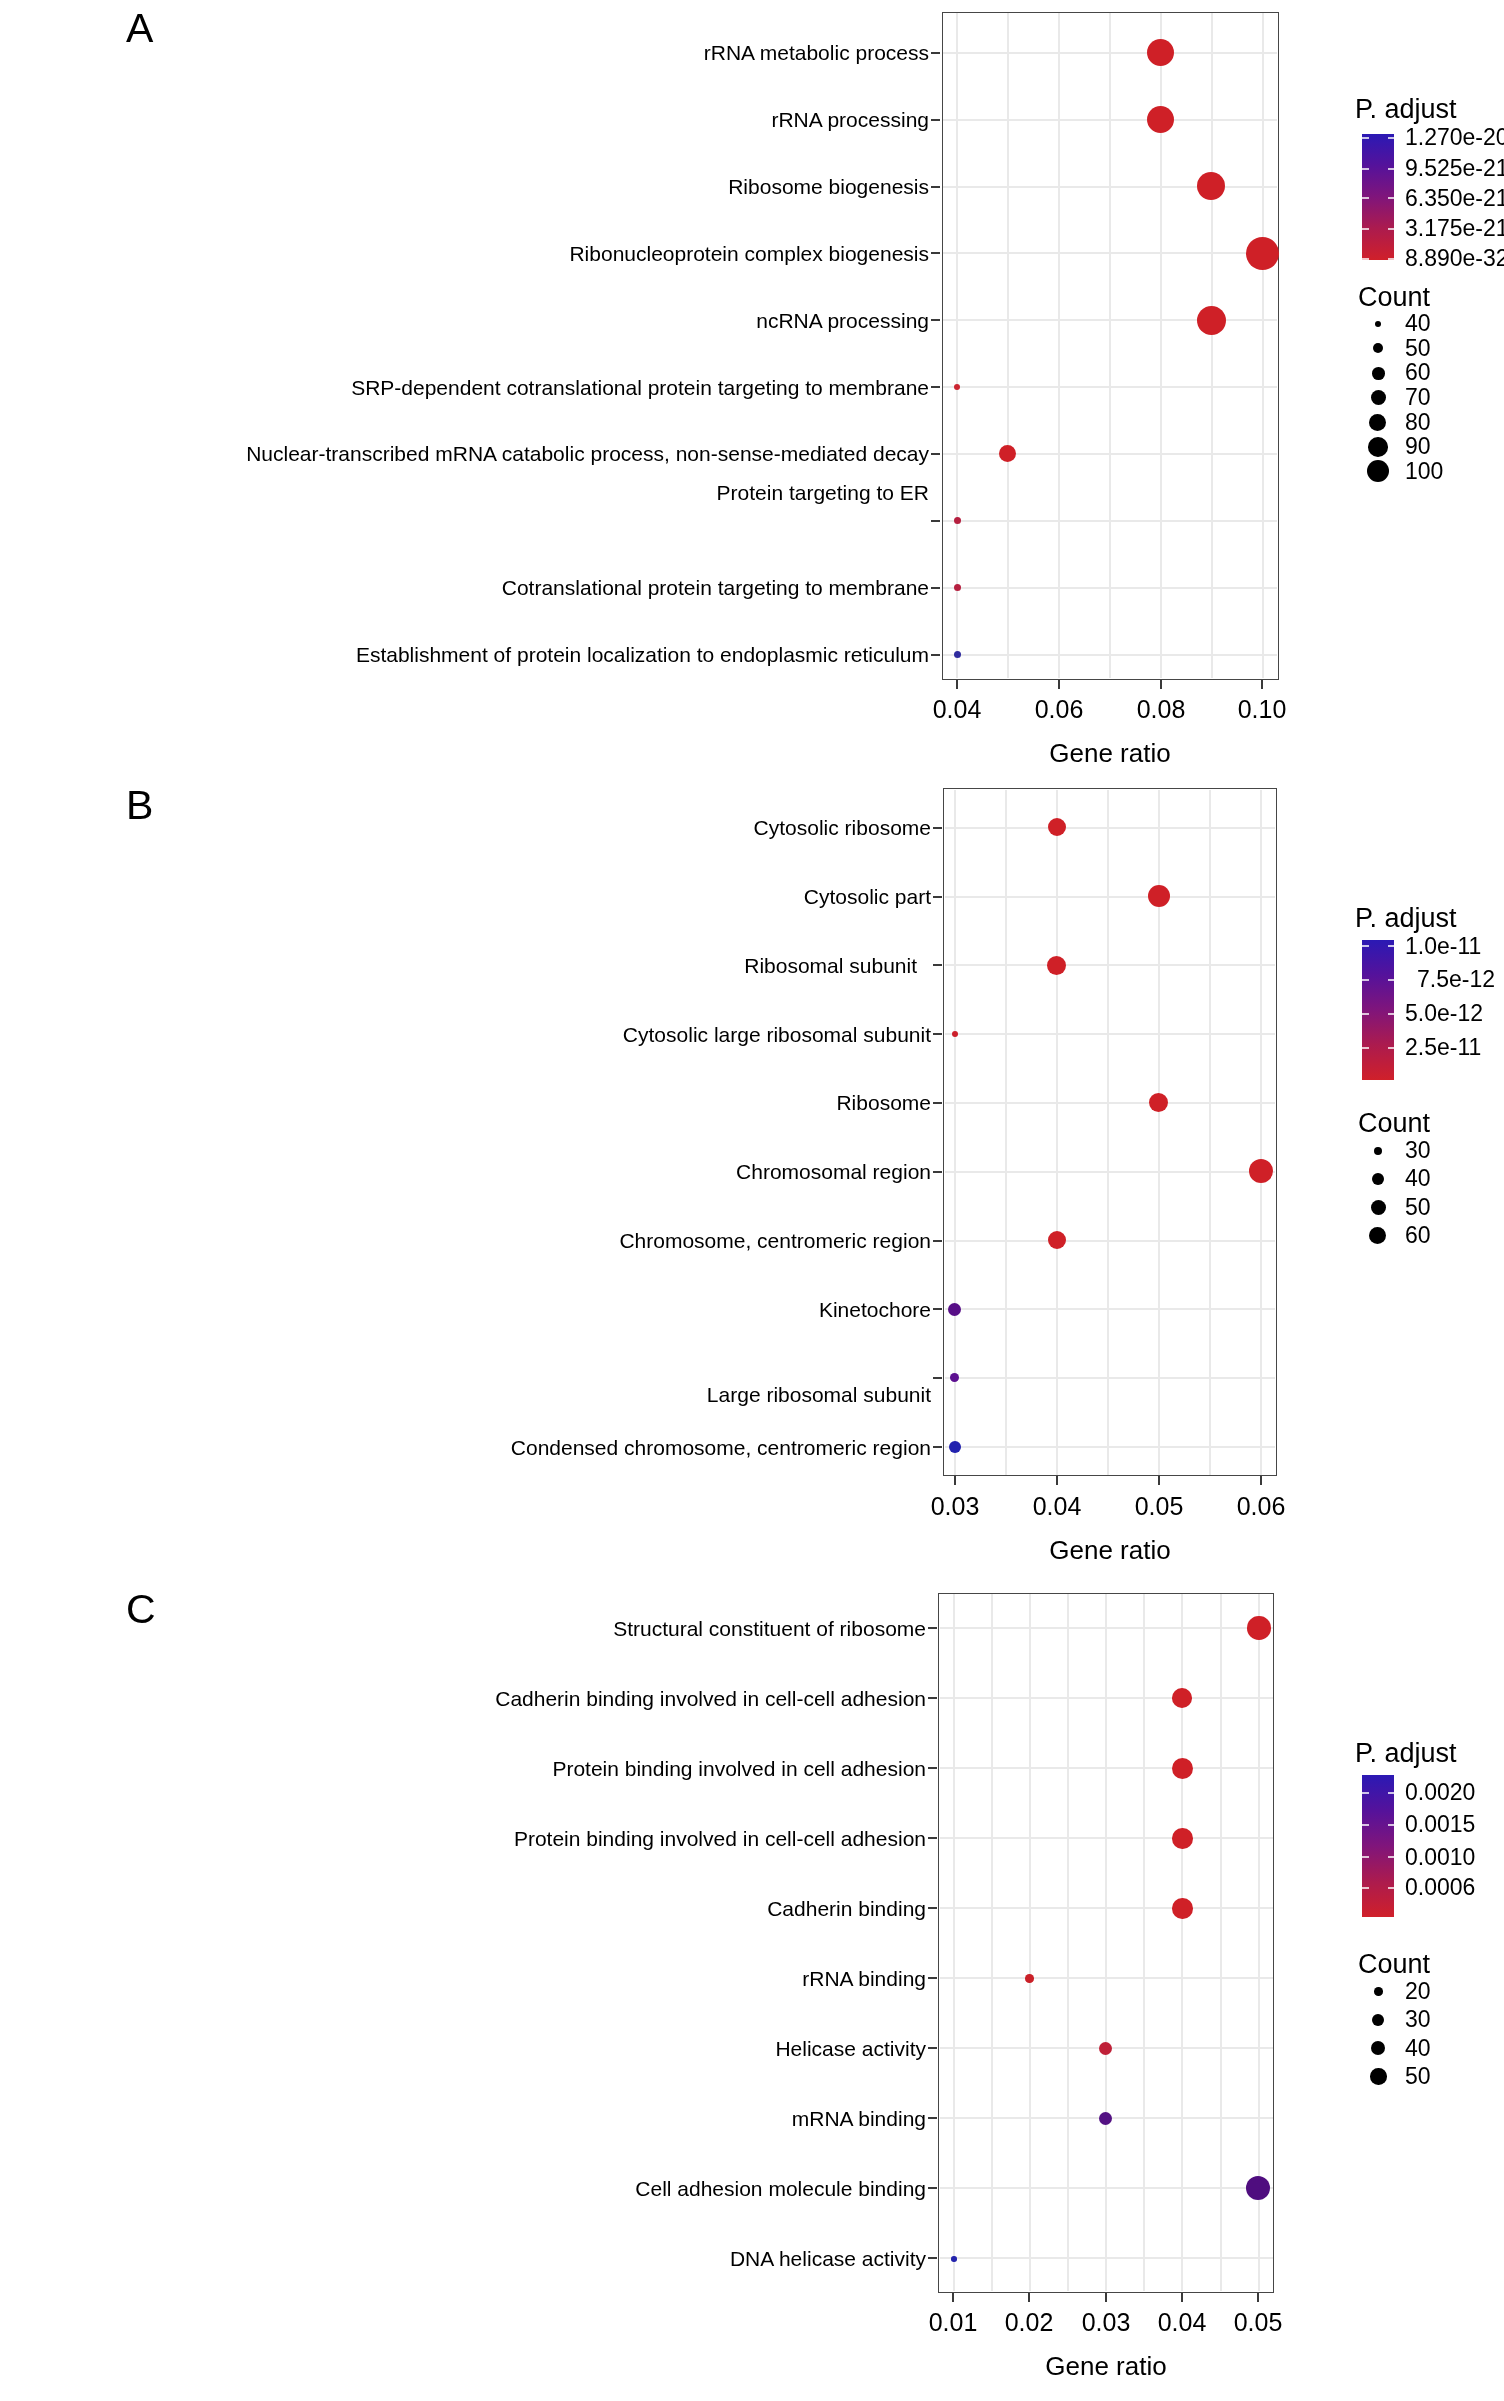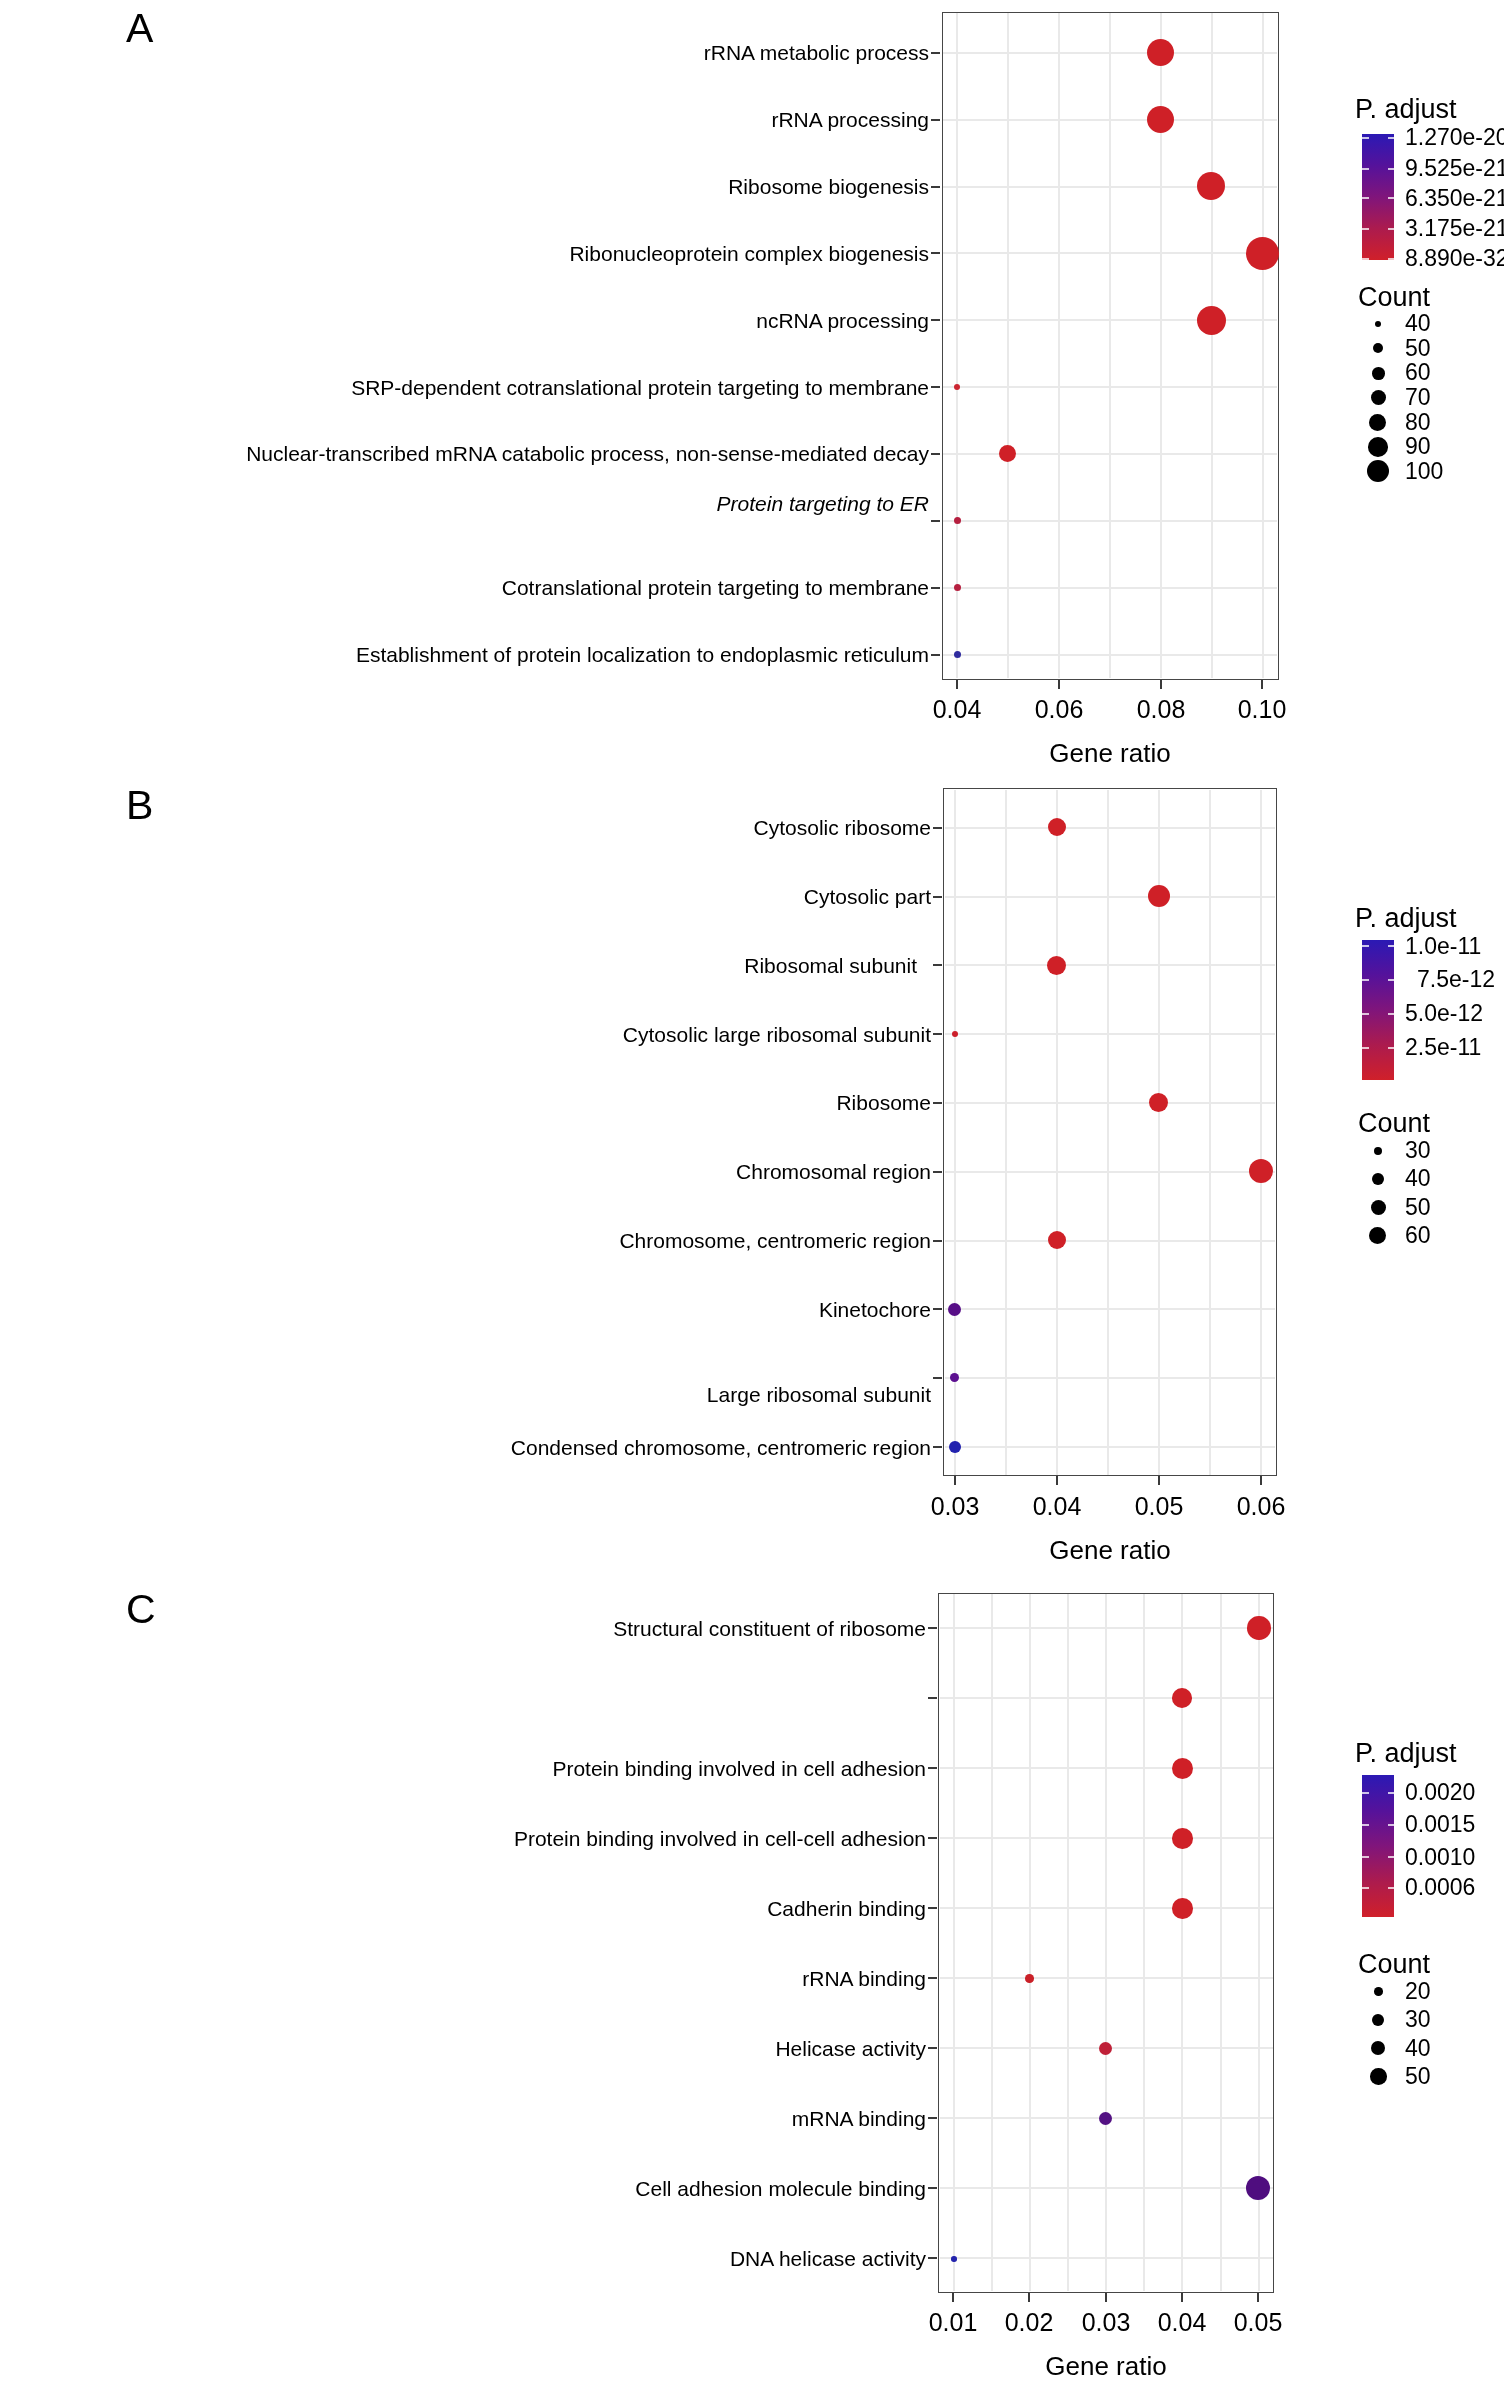--- a/index.html
+++ b/index.html
@@ -48,21 +48,21 @@
     <div class="abs tick" style="left: 931px; top: 319px; width: 9.4px; height: 2.4px;"></div>
     <div class="abs ylab" style="left: 79px; top: 307px; width: 850px;">ncRNA processing</div>
     <div class="abs grid" style="left: 943px; top: 386px; width: 334px; height: 1.6px;"></div>
     <div class="abs tick" style="left: 931px; top: 386px; width: 9.4px; height: 2.4px;"></div>
     <div class="abs ylab" style="left: 79px; top: 374px; width: 850px;">SRP-dependent cotranslational protein targeting to membrane</div>
     <div class="abs grid" style="left: 943px; top: 453px; width: 334px; height: 1.6px;"></div>
     <div class="abs tick" style="left: 931px; top: 453px; width: 9.4px; height: 2.4px;"></div>
     <div class="abs ylab" style="left: 79px; top: 440px; width: 850px;">Nuclear-transcribed mRNA catabolic process, non-sense-mediated decay</div>
     <div class="abs grid" style="left: 943px; top: 520px; width: 334px; height: 1.6px;"></div>
     <div class="abs tick" style="left: 931px; top: 520px; width: 9.4px; height: 2.4px;"></div>
-    <div class="abs ylab" style="left: 79px; top: 490px; width: 850px; font-style: italic;">Protein targeting to ER</div>
+    <div class="abs ylab" style="left: 79px; top: 479px; width: 850px;">Protein targeting to ER</div>
     <div class="abs grid" style="left: 943px; top: 587px; width: 334px; height: 1.6px;"></div>
     <div class="abs tick" style="left: 931px; top: 587px; width: 9.4px; height: 2.4px;"></div>
     <div class="abs ylab" style="left: 79px; top: 574px; width: 850px;">Cotranslational protein targeting to membrane</div>
     <div class="abs grid" style="left: 943px; top: 654px; width: 334px; height: 1.6px;"></div>
     <div class="abs tick" style="left: 931px; top: 654px; width: 9.4px; height: 2.4px;"></div>
     <div class="abs ylab" style="left: 79px; top: 641px; width: 850px;">Establishment of protein localization to endoplasmic reticulum</div>
     <div class="abs tick" style="left: 956px; top: 680px; width: 2.4px; height: 9.4px;"></div>
     <div class="abs xlab" style="left: 910px; top: 694px; width: 94px;">0.04</div>
     <div class="abs tick" style="left: 1058px; top: 680px; width: 2.4px; height: 9.4px;"></div>
     <div class="abs xlab" style="left: 1012px; top: 694px; width: 94px;">0.06</div>
@@ -203,20 +203,21 @@
     <div class="abs grid" style="left: 1105px; top: 1594px; width: 1.6px; height: 697px;"></div>
     <div class="abs grid" style="left: 1143px; top: 1594px; width: 1.6px; height: 697px;"></div>
     <div class="abs grid" style="left: 1181px; top: 1594px; width: 1.6px; height: 697px;"></div>
     <div class="abs grid" style="left: 1220px; top: 1594px; width: 1.6px; height: 697px;"></div>
     <div class="abs grid" style="left: 1258px; top: 1594px; width: 1.6px; height: 697px;"></div>
     <div class="abs grid" style="left: 940px; top: 1627px; width: 333px; height: 1.6px;"></div>
     <div class="abs tick" style="left: 928px; top: 1627px; width: 9.4px; height: 2.4px;"></div>
     <div class="abs ylab" style="left: 76px; top: 1615px; width: 850px;">Structural constituent of ribosome</div>
     <div class="abs grid" style="left: 940px; top: 1697px; width: 333px; height: 1.6px;"></div>
     <div class="abs tick" style="left: 928px; top: 1697px; width: 9.4px; height: 2.4px;"></div>
+    <div class="abs ylab" style="left: 76px; top: 1685px; width: 850px;">Cadherin binding involved in cell-cell adhesion</div>
     <div class="abs grid" style="left: 940px; top: 1767px; width: 333px; height: 1.6px;"></div>
     <div class="abs tick" style="left: 928px; top: 1767px; width: 9.4px; height: 2.4px;"></div>
     <div class="abs ylab" style="left: 76px; top: 1755px; width: 850px;">Protein binding involved in cell adhesion</div>
     <div class="abs grid" style="left: 940px; top: 1837px; width: 333px; height: 1.6px;"></div>
     <div class="abs tick" style="left: 928px; top: 1837px; width: 9.4px; height: 2.4px;"></div>
     <div class="abs ylab" style="left: 76px; top: 1825px; width: 850px;">Protein binding involved in cell-cell adhesion</div>
     <div class="abs grid" style="left: 940px; top: 1907px; width: 333px; height: 1.6px;"></div>
     <div class="abs tick" style="left: 928px; top: 1907px; width: 9.4px; height: 2.4px;"></div>
     <div class="abs ylab" style="left: 76px; top: 1895px; width: 850px;">Cadherin binding</div>
     <div class="abs grid" style="left: 940px; top: 1977px; width: 333px; height: 1.6px;"></div>

